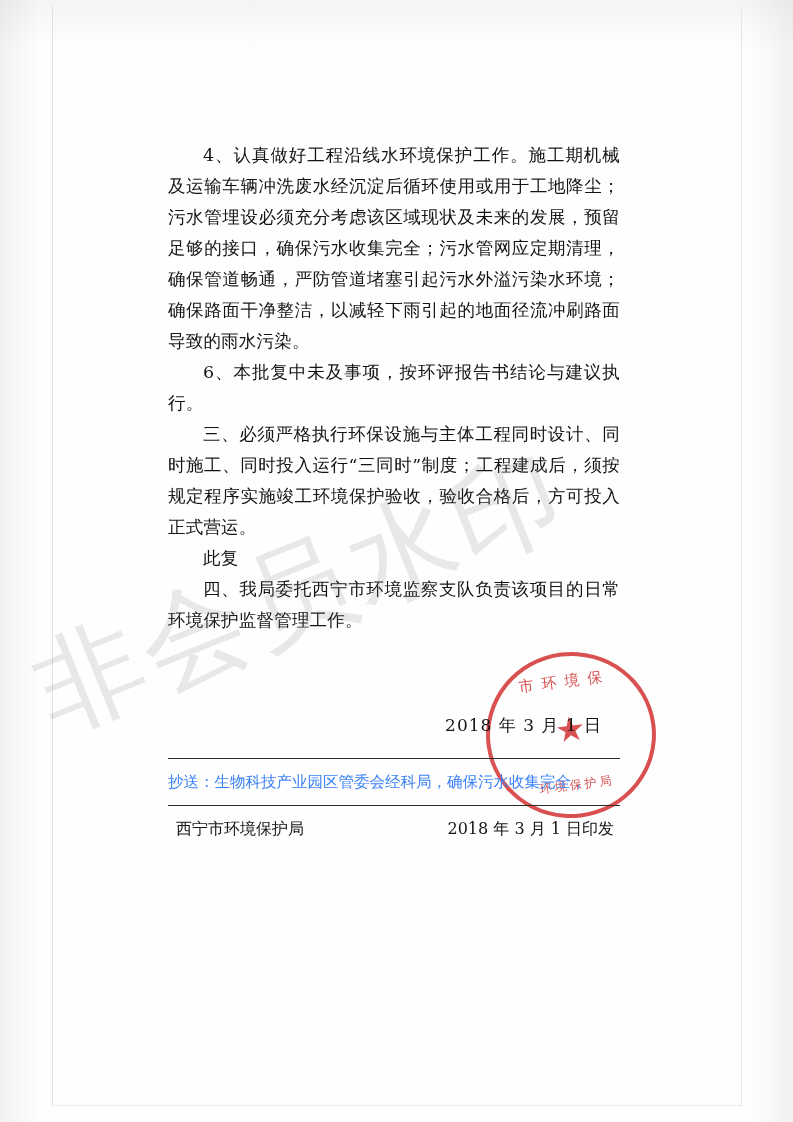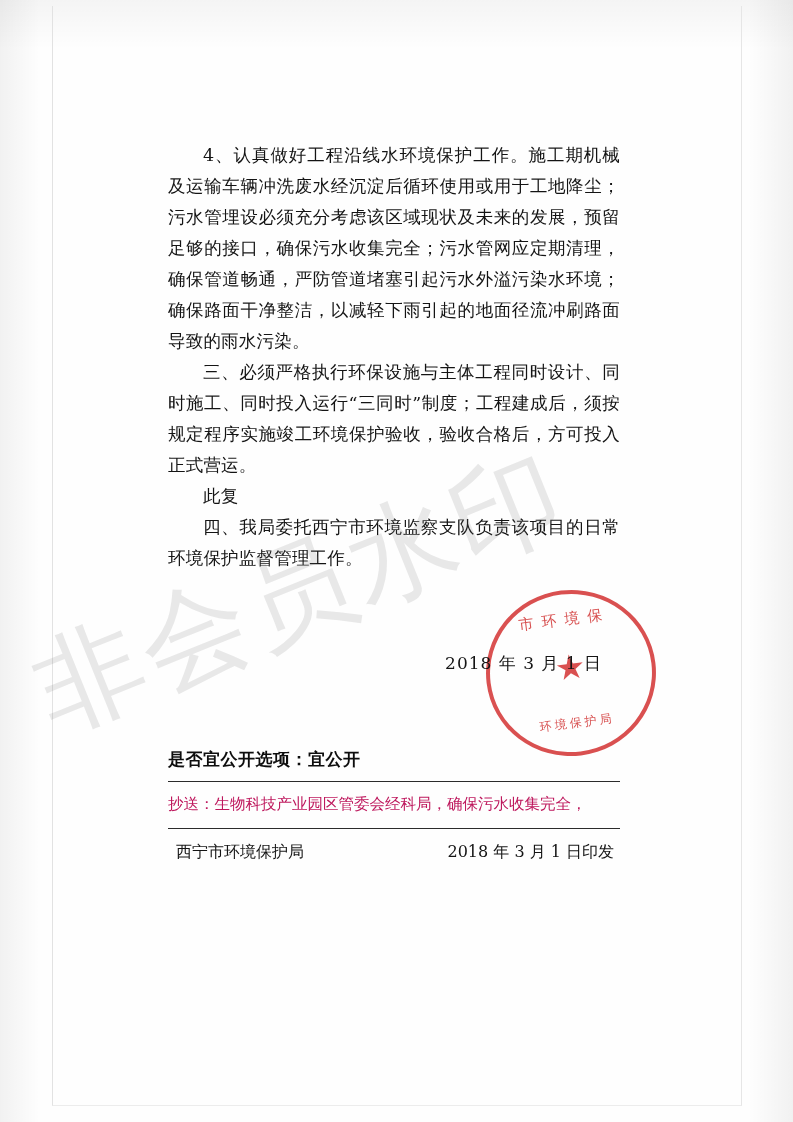--- a/index.html
+++ b/index.html
@@ -148,21 +148,22 @@
   }
   .hr-line {
     border: none;
     border-top: 1px solid #2b2b2b;
     margin: 10px 0 9px 0;
   }
   .cc-row {
     display: flex;
     font-size: 15.5px;
     line-height: 27px;
-    color: #be185d;
+    color: #3b82f6;
+    font-family: Liberation Serif, serif;
   }
   .cc-label { white-space: nowrap; }
   .cc-text { flex: 1; }
   .cc-text .line2 { display: block; text-indent: 30px; }
 
   .footer-bottom {
     display: flex;
     justify-content: space-between;
     font-size: 16px;
     color: #141414;
@@ -170,38 +171,38 @@
   }
 </style>
 </head>
 <body>
 
 <div class="scan-page">
   <div class="page-edge"></div>
 
   <div class="doc-body">
     <p class="para indent">4、认真做好工程沿线水环境保护工作。施工期机械及运输车辆冲洗废水经沉淀后循环使用或用于工地降尘；污水管埋设必须充分考虑该区域现状及未来的发展，预留足够的接口，确保污水收集完全；污水管网应定期清理，确保管道畅通，严防管道堵塞引起污水外溢污染水环境；确保路面干净整洁，以减轻下雨引起的地面径流冲刷路面导致的雨水污染。</p>
+    <p class="para indent">6、本批复中未及事项，按环评报告书结论与建议执行。</p>
     <p class="para indent">三、必须严格执行环保设施与主体工程同时设计、同时施工、同时投入运行“三同时”制度；工程建成后，须按规定程序实施竣工环境保护验收，验收合格后，方可投入正式营运。</p>
     <p class="para indent">此复</p>
     <p class="para indent">四、我局委托西宁市环境监察支队负责该项目的日常环境保护监督管理工作。</p>
 
     <div class="sig-row">
       <div class="seal">
         <div class="seal-text-top">市环境保</div>
         <div class="star">★</div>
         <div class="seal-text-bottom">环境保护局</div>
       </div>
       <div class="sig-date">2018 年 3 月 1 日</div>
     </div>
   </div>
 
   <div class="watermark">非会员水印</div>
 
   <div class="footer-block">
-    <div class="disclosure">是否宜公开选项：宜公开</div>
     <hr class="hr-line">
     <div class="cc-row">
       <div class="cc-label">抄送：</div>
       <div class="cc-text">
         <span>生物科技产业园区管委会经科局，确保污水收集完全，</span>
       </div>
     </div>
     <hr class="hr-line">
     <div class="footer-bottom">
       <span>西宁市环境保护局</span>

